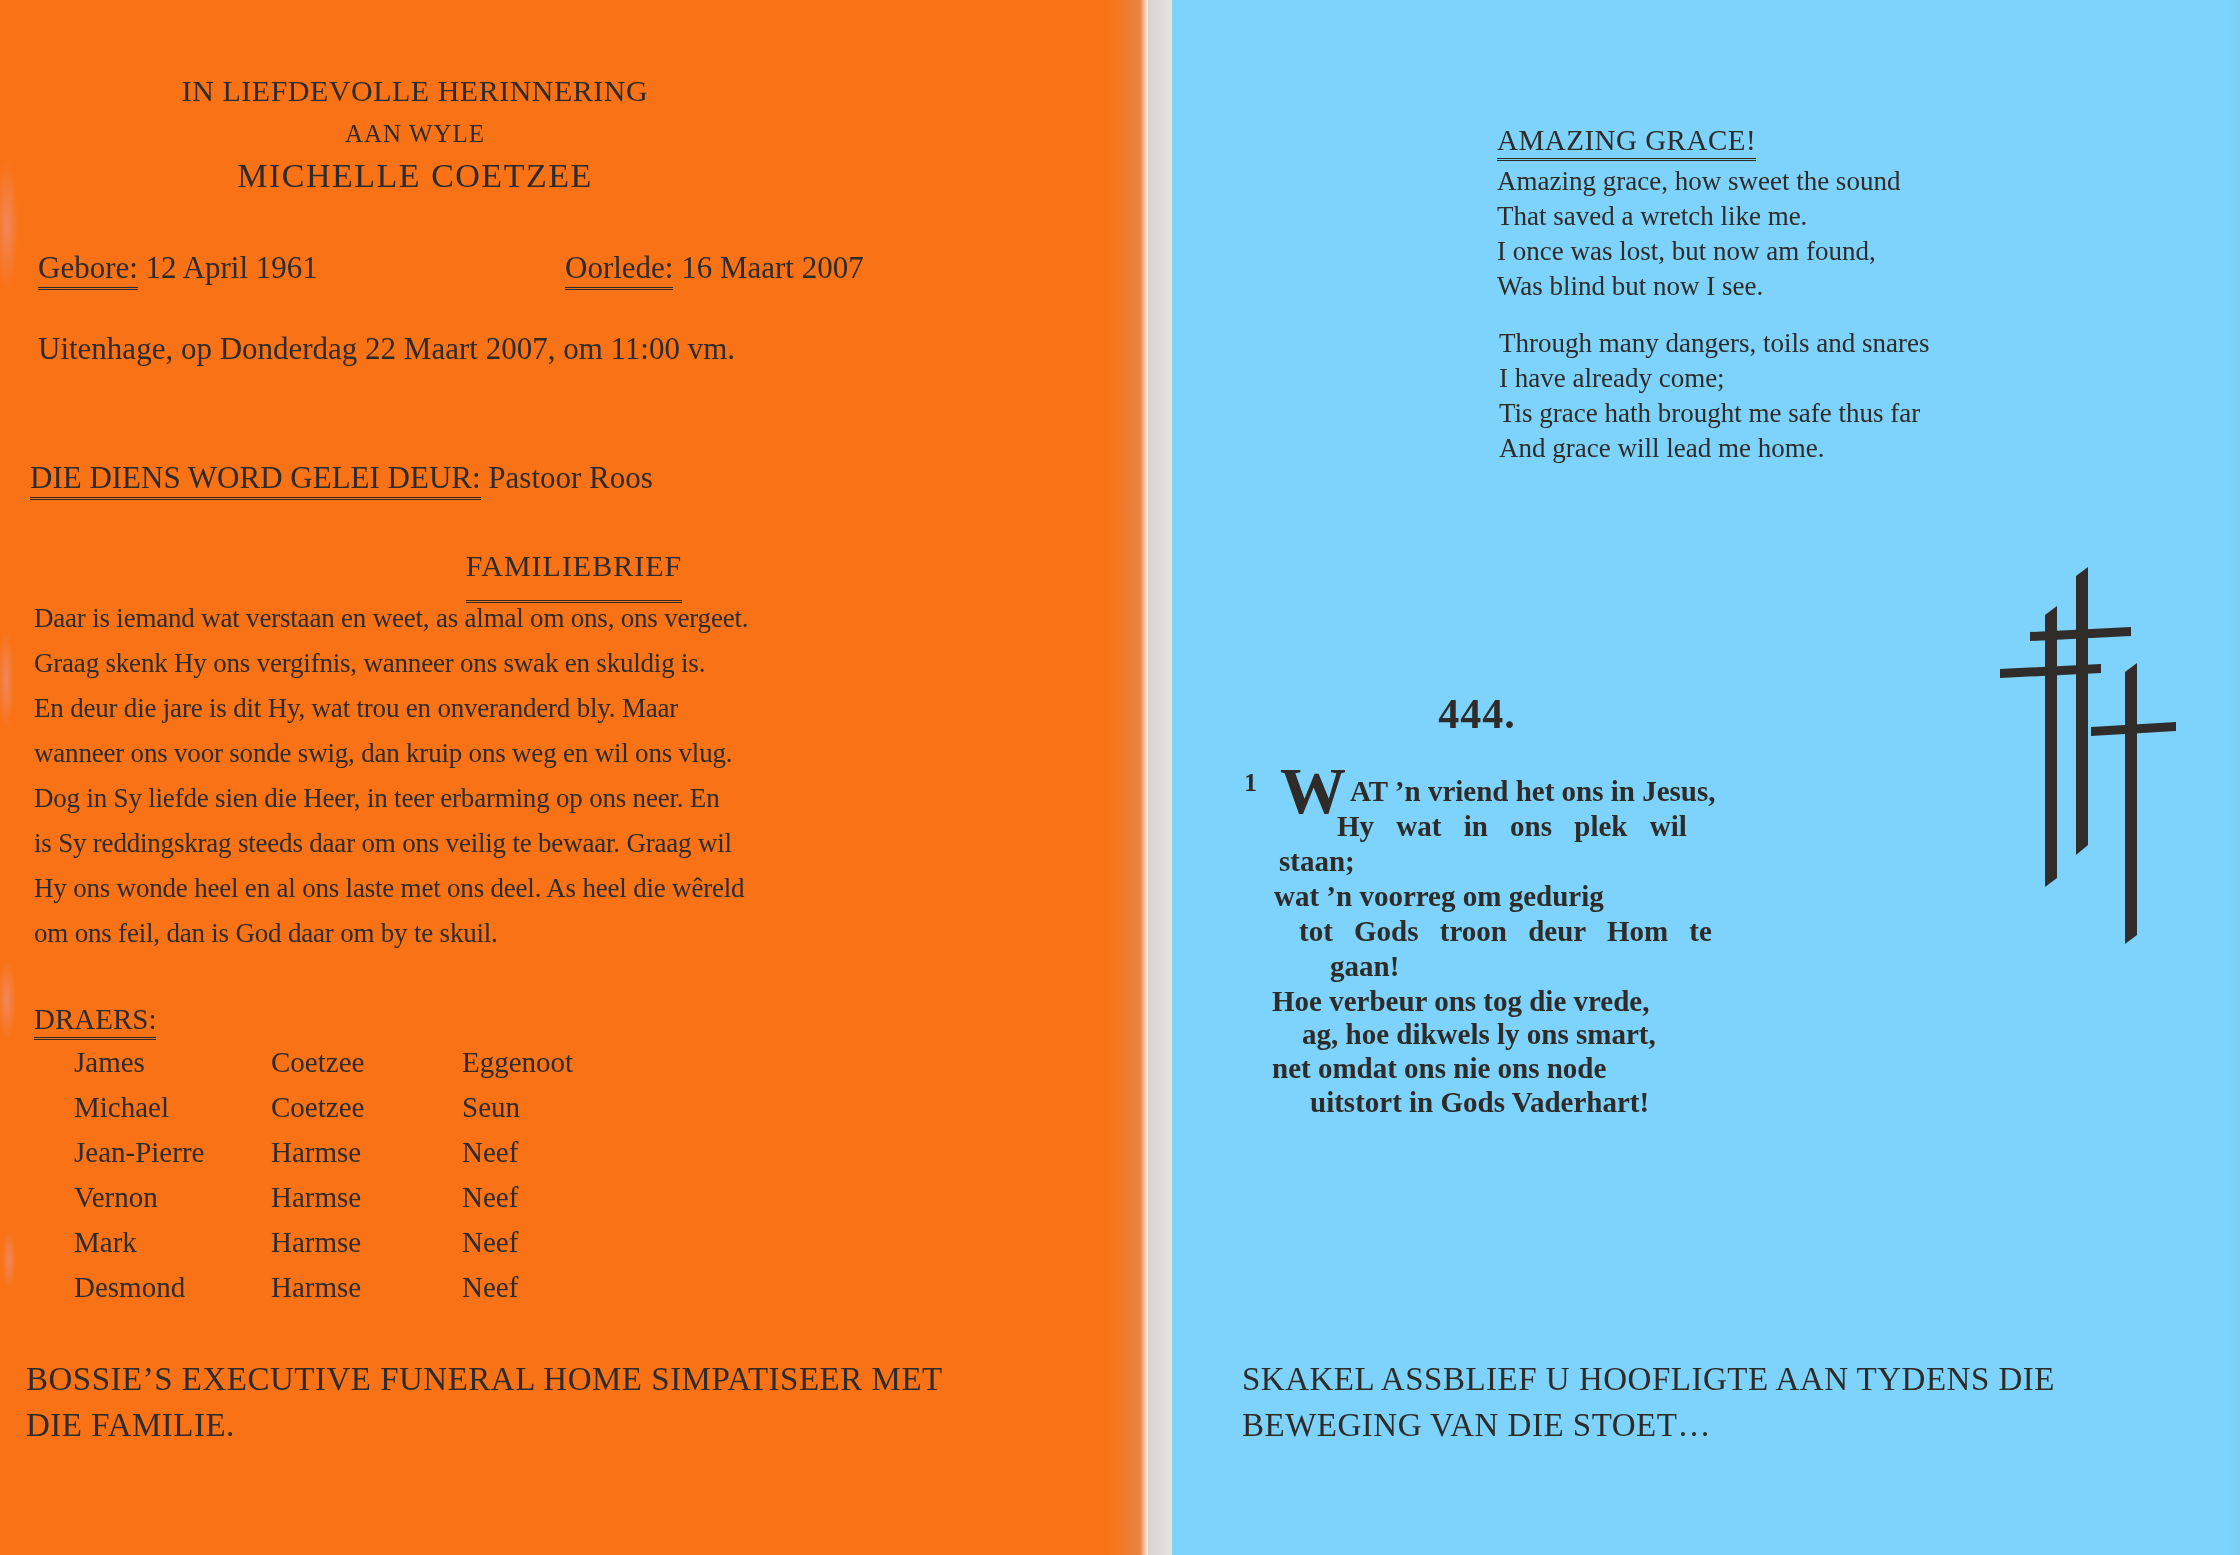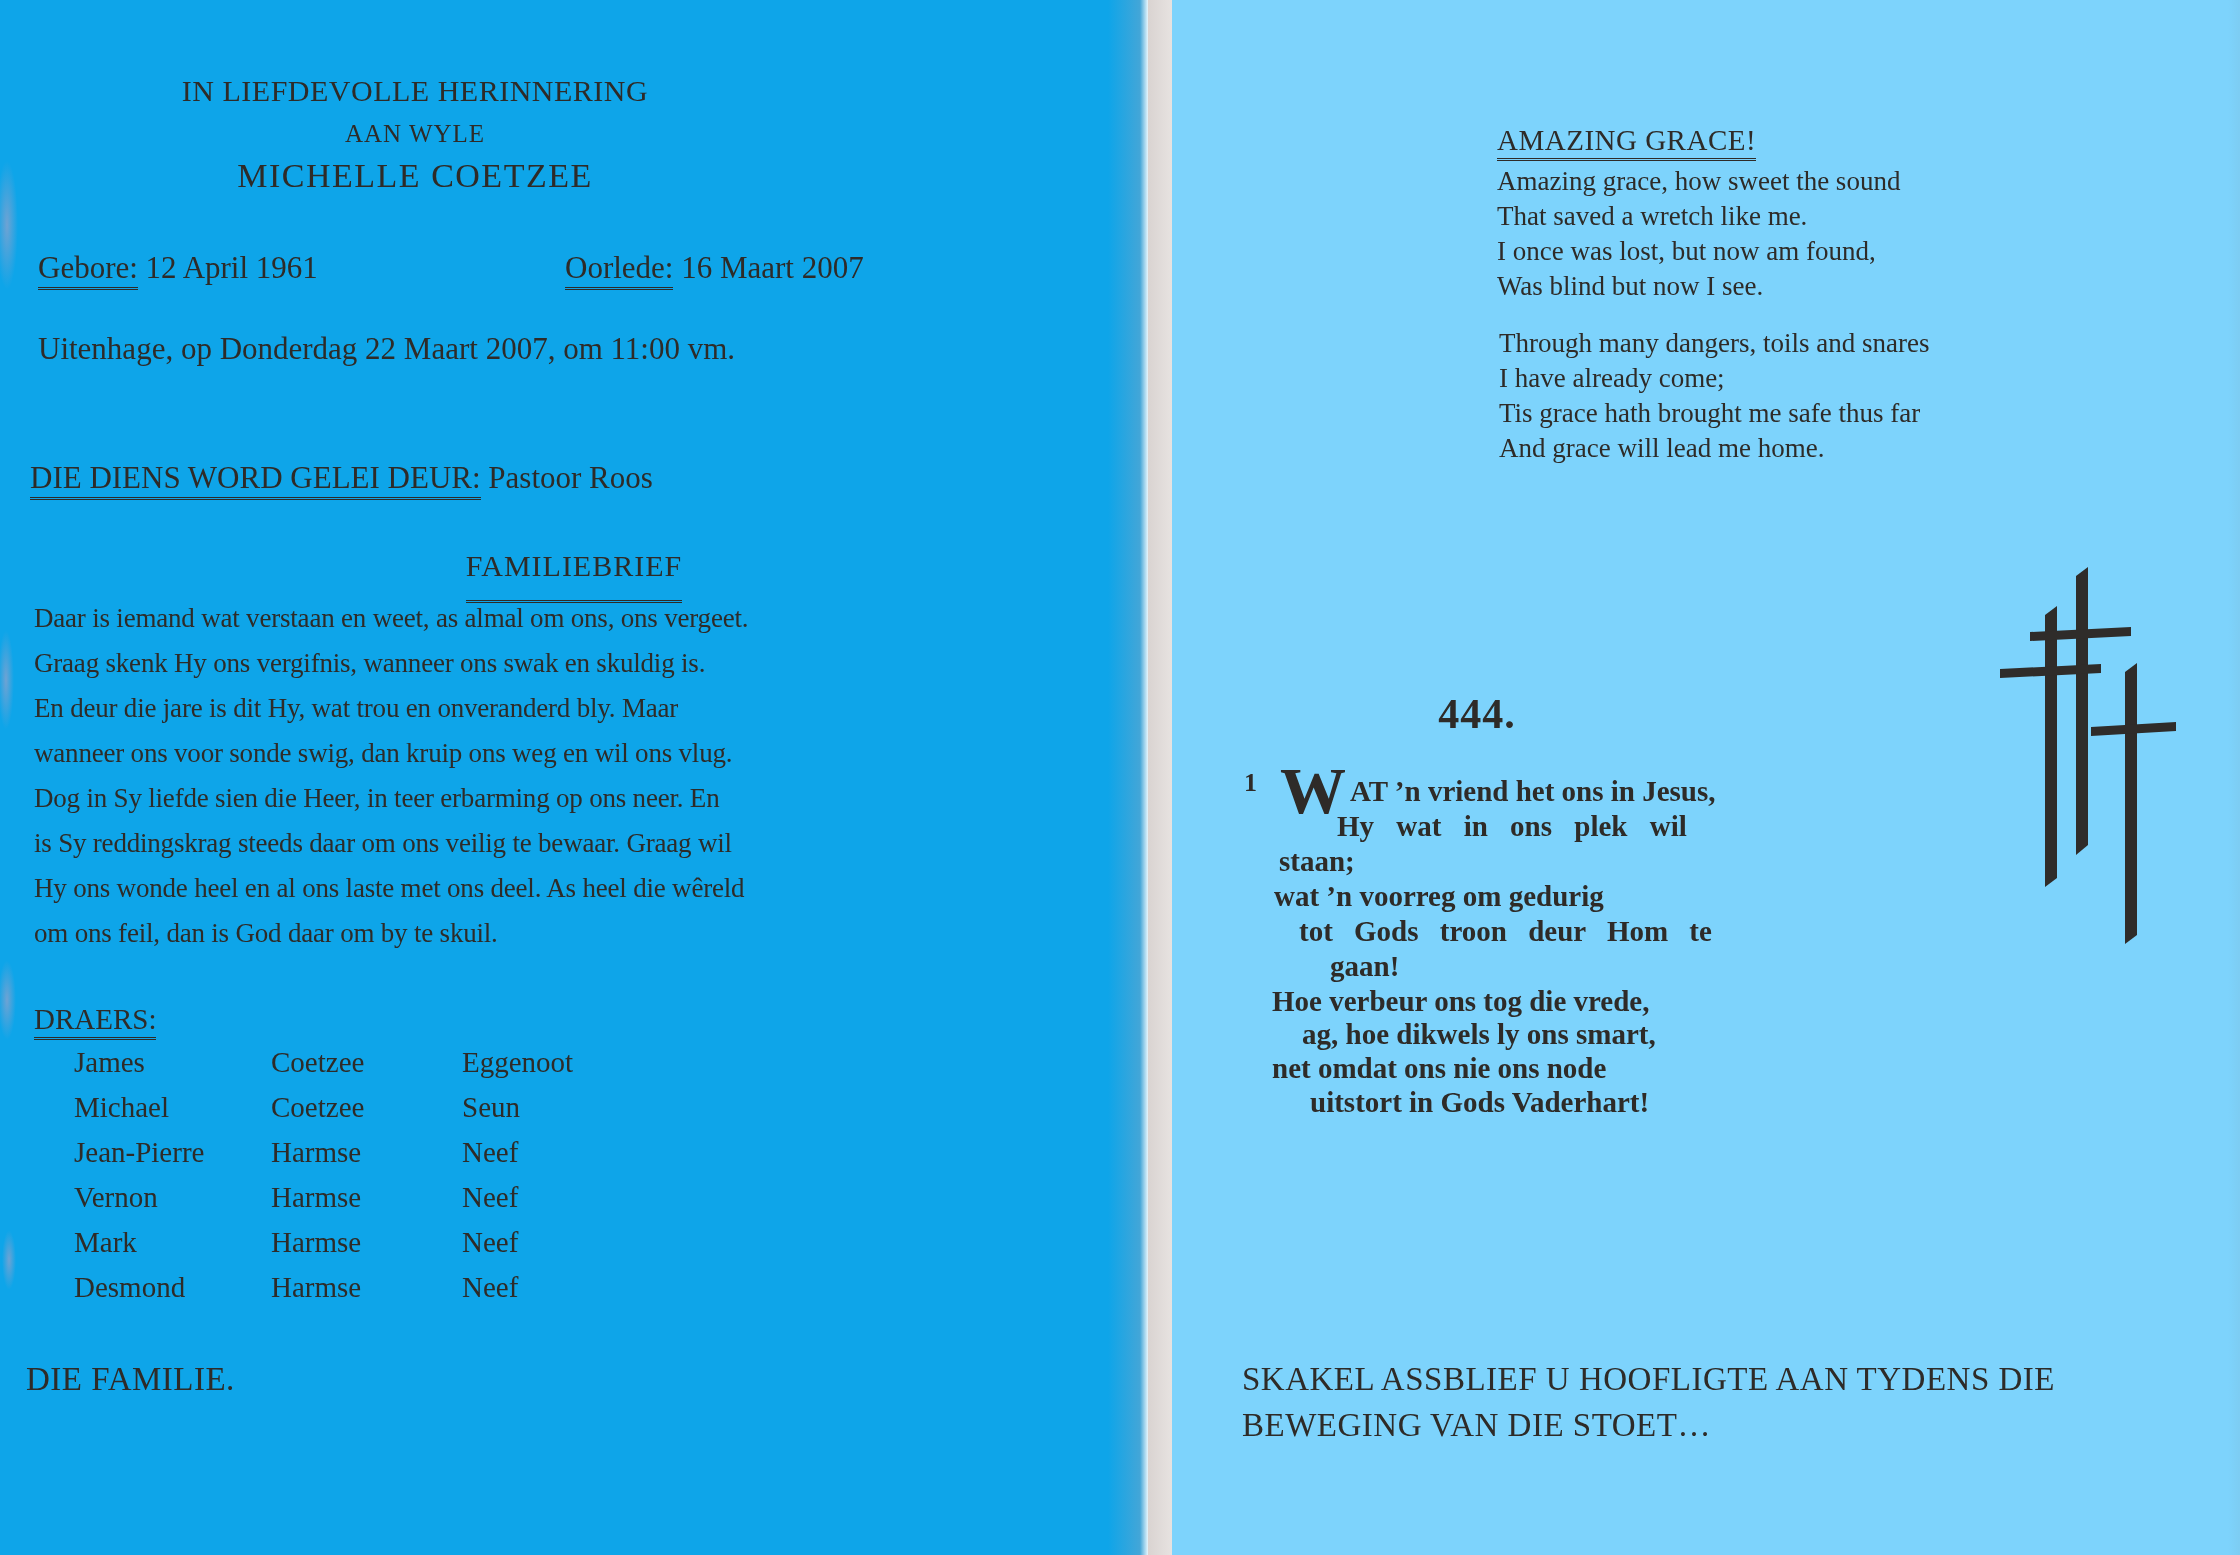--- a/index.html
+++ b/index.html
@@ -1,19 +1,19 @@
 <!DOCTYPE html>
 <html><head>
 <meta charset="utf-8">
 <style>
   html,body{margin:0;padding:0;background:#e8e4e2;}
   .sheet{position:relative;width:2240px;height:1555px;overflow:hidden;
          font-family:"Liberation Serif","DejaVu Serif",serif;color:#2e2b28;}
   .page{position:absolute;top:0;height:1555px;}
-  .page-left{left:0;width:1148px;background:#0ea5e9;}
+  .page-left{left:0;width:1148px;background:#f97316;}
   .page-right{left:1172px;width:1092px;background:#7dd3fc;}
   .fold{position:absolute;top:0;left:1108px;width:40px;height:1555px;
         background:linear-gradient(to right,rgba(205,185,190,0) 0%,rgba(190,168,175,.30) 80%,rgba(255,255,255,.9) 100%);}
   .fold-r{position:absolute;top:0;left:1148px;width:26px;height:1555px;
         background:linear-gradient(to right,rgba(180,168,165,.28),rgba(180,168,165,0));}
   .edge-shade{position:absolute;top:0;right:0;width:36px;height:1555px;
         background:linear-gradient(to left,rgba(120,112,108,.20),rgba(120,112,108,0));}
   .smudge{position:absolute;background:radial-gradient(ellipse at center,rgba(228,160,185,.45),rgba(228,160,185,0) 70%);}
 
   .abs{position:absolute;}
@@ -147,20 +147,21 @@
         <span class="dr-c3">Neef</span>
       </div>
       <div class="dr-row">
         <span class="dr-c1">Desmond</span>
         <span class="dr-c2">Harmse</span>
         <span class="dr-c3">Neef</span>
       </div>
     </div>
 
     <div class="abs lp-footer">
+      <div>BOSSIE’S EXECUTIVE FUNERAL HOME SIMPATISEER MET</div>
       <div>DIE FAMILIE.</div>
     </div>
   </div>
 
   <div class="fold"></div>
   <div class="fold-r"></div>
 
   <div class="page page-right">
 
     <div class="abs ag-title">

